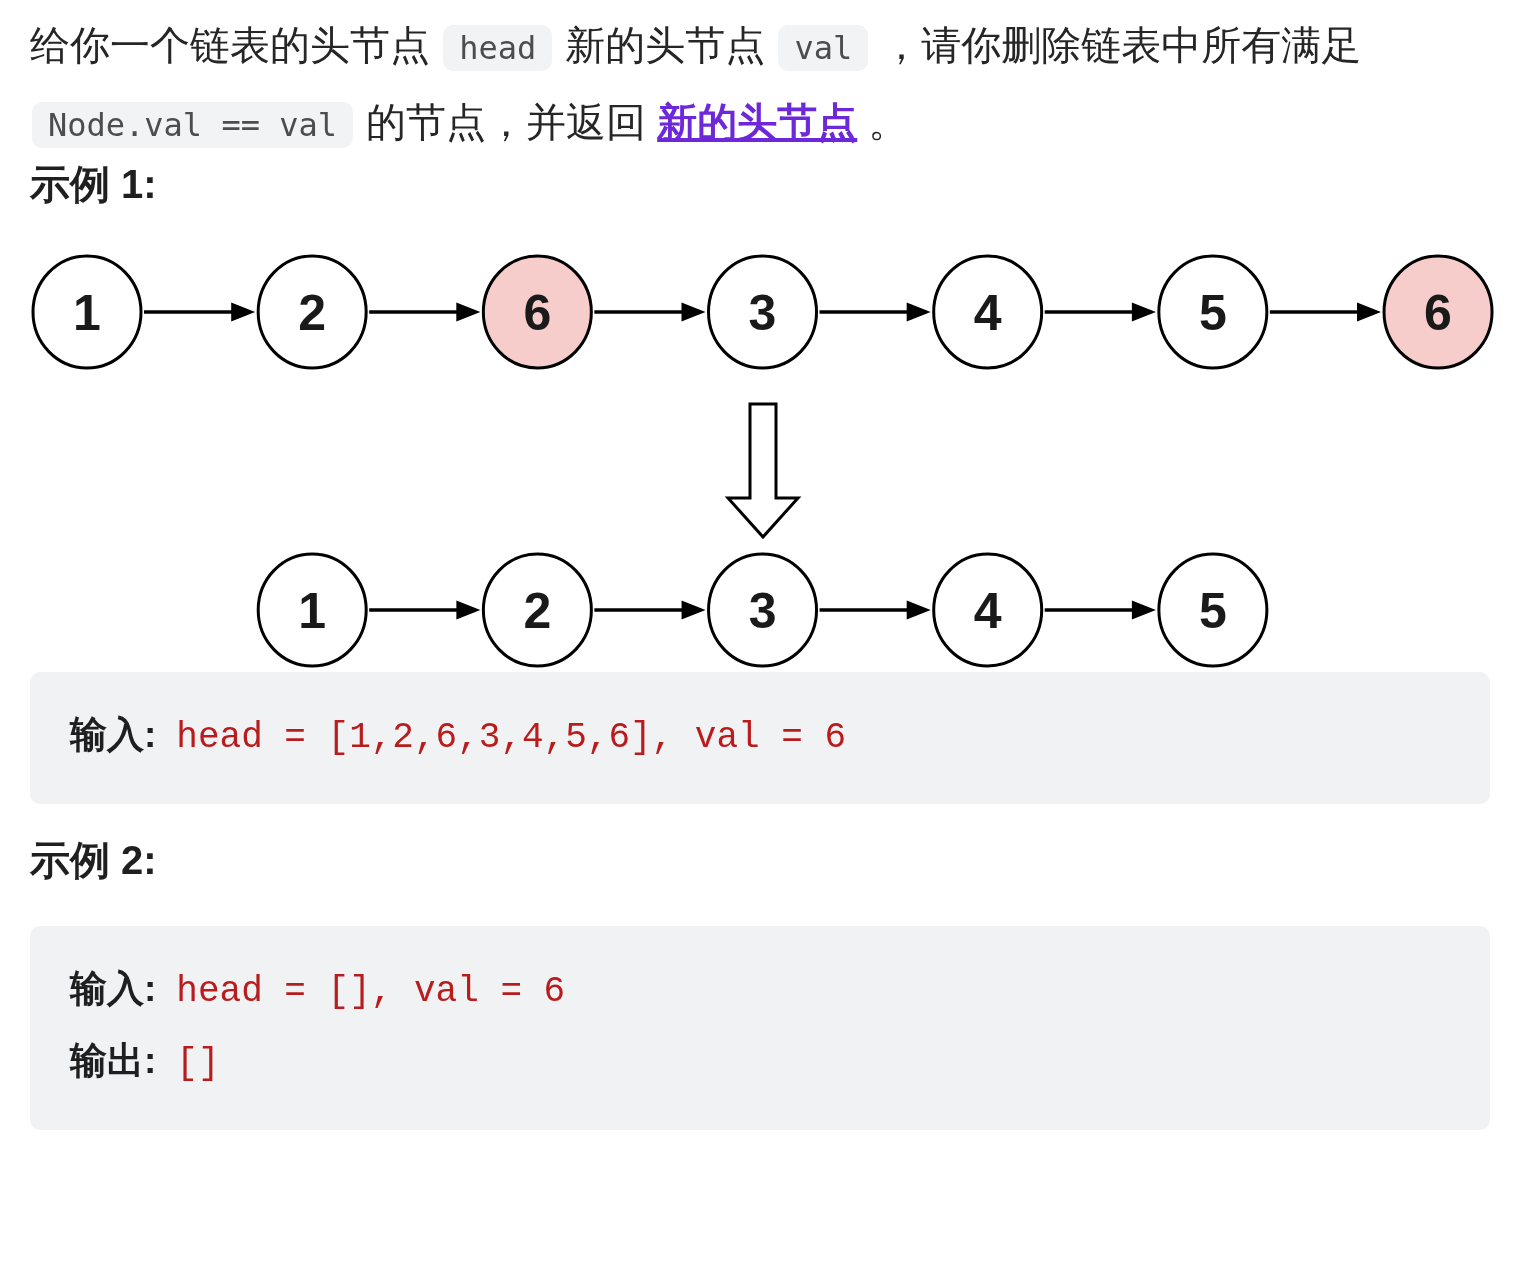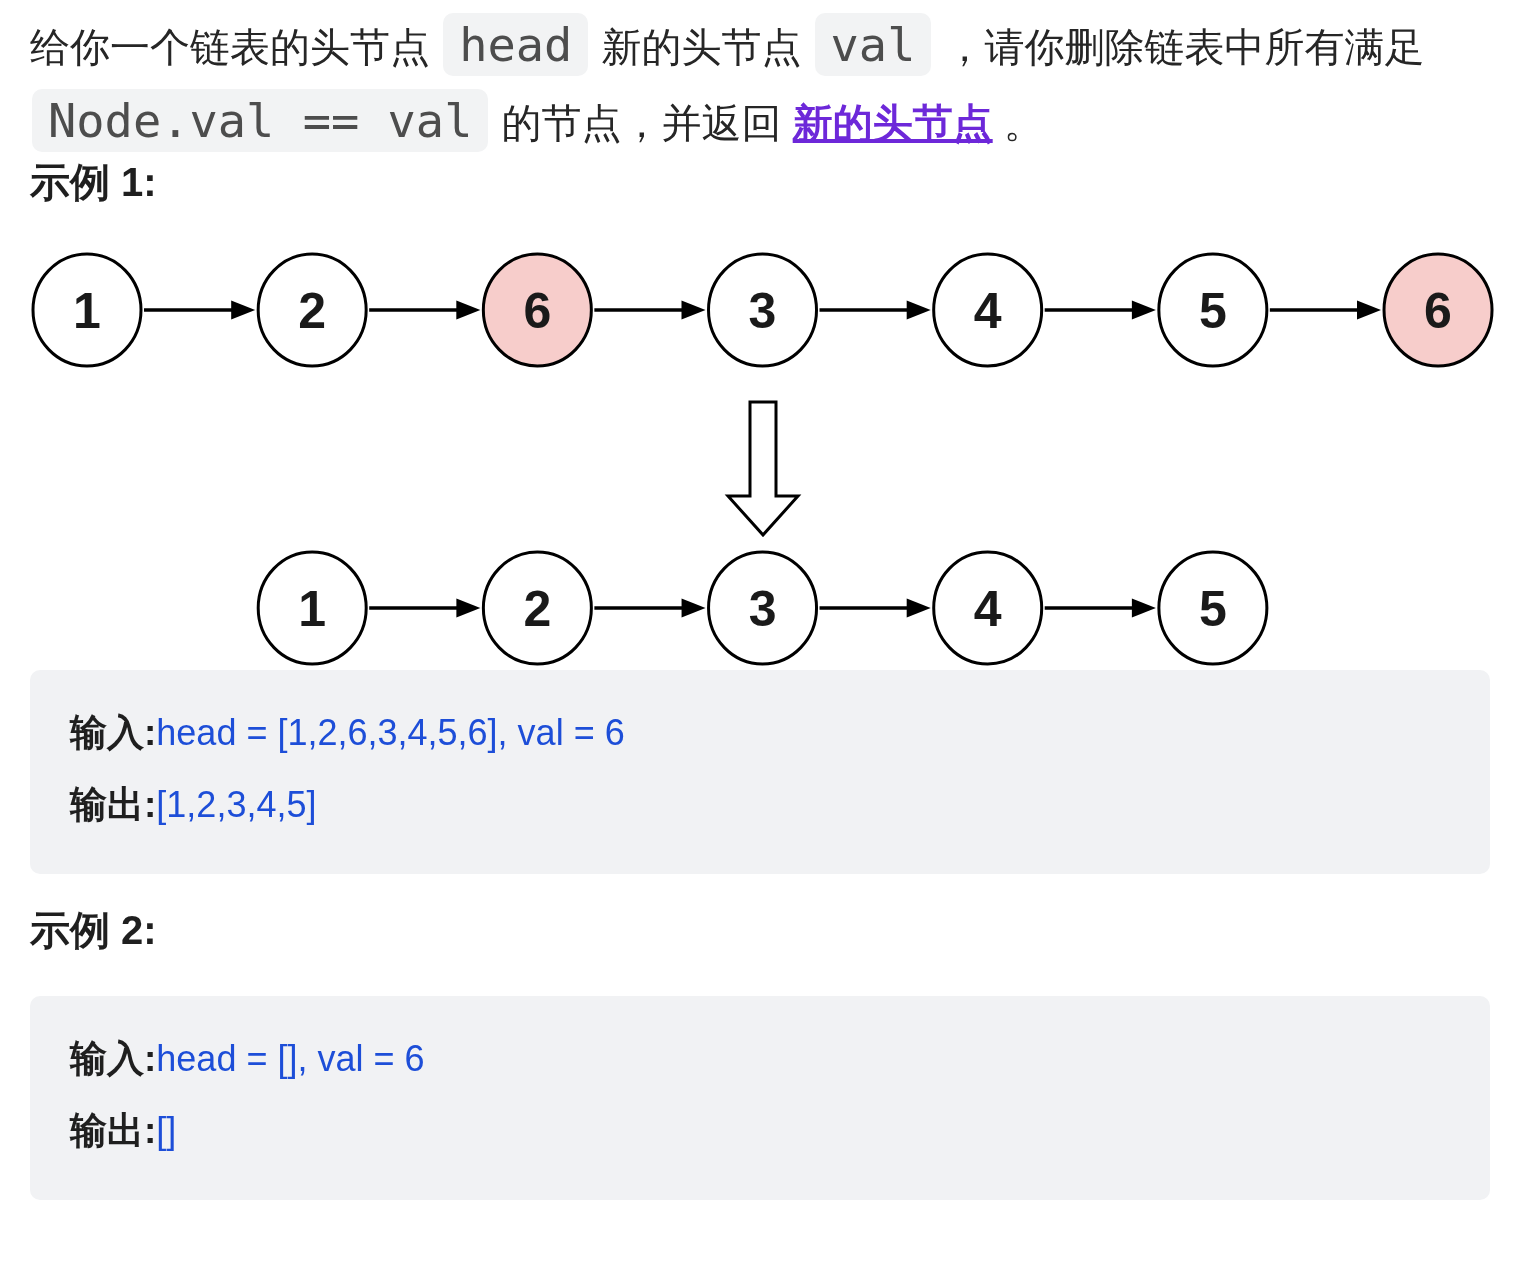--- a/index.html
+++ b/index.html
@@ -16,21 +16,21 @@
 
   
   .desc {
     margin: 8px 0 0 0;
     font-size: 40px;
     line-height: 74px;
     color: #262626;
   }
   .desc .chip {
     font-family: "DejaVu Sans Mono", "Liberation Mono", monospace;
-    font-size: 47px;
+    font-size: 32px;
     color: #4d4d4d;
     background: #f2f3f4;
     border-radius: 10px;
     padding: 4px 16px;
     margin: 0 2px;
     white-space: nowrap;
   }
   .desc strong { font-weight: 700; color: #6d28d9; text-decoration: underline; }
 
   
@@ -66,23 +66,24 @@
   #example1-io { margin-top: 2px; }
   #example2-io { margin-top: 44px; }
   .io-line { line-height: 65px; white-space: nowrap; }
   .io-label {
     font-family: "Liberation Sans", "DejaVu Sans", sans-serif;
     font-size: 37px;
     font-weight: 700;
     color: #1f1f1f;
   }
   .io-value {
-    font-family: Liberation Sans, sans-serif;
+    font-family: Liberation Mono, monospace;
     font-size: 36px;
-    color: #1d4ed8;
+    color: #b91c1c;
+    margin-left: 20px;
   }
 </style>
 </head>
 <body>
 
 <div class="page">
 
   <p class="desc"><span>给你一个链表的头节点 </span><code class="chip">head</code><span> 新的头节点 </span><code class="chip">val</code><span> ，请你删除链表中所有满足 </span><code class="chip">Node.val == val</code><span> 的节点，并返回 </span><strong>新的头节点</strong><span> 。</span></p>
 
   <h3 class="example-heading" id="example1-heading">示例 1:</h3>
@@ -136,23 +137,20 @@
         <polygon points="1125.8799999999999,356 1101.8799999999999,346.5 1101.8799999999999,365.5" fill="#000000"></polygon>
         <ellipse cx="1182.8799999999999" cy="356" rx="54" ry="56" fill="#ffffff" stroke="#000000" stroke-width="3"></ellipse>
         <text x="1182.8799999999999" y="357" text-anchor="middle" dominant-baseline="central">5</text>
       </g>
   </svg>
 
   <div class="io-block" id="example1-io">
     <div class="io-line">
       <span class="io-label">输入:</span><span class="io-value">head = [1,2,6,3,4,5,6], val = 6</span>
     </div>
-    <div class="io-line">
-      <span class="io-label">输出:</span><span class="io-value">[1,2,3,4,5]</span>
-    </div>
   </div>
 
   <h3 class="example-heading" id="example2-heading">示例 2:</h3>
 
   <div class="io-block" id="example2-io">
     <div class="io-line">
       <span class="io-label">输入:</span><span class="io-value">head = [], val = 6</span>
     </div>
     <div class="io-line">
       <span class="io-label">输出:</span><span class="io-value">[]</span>

